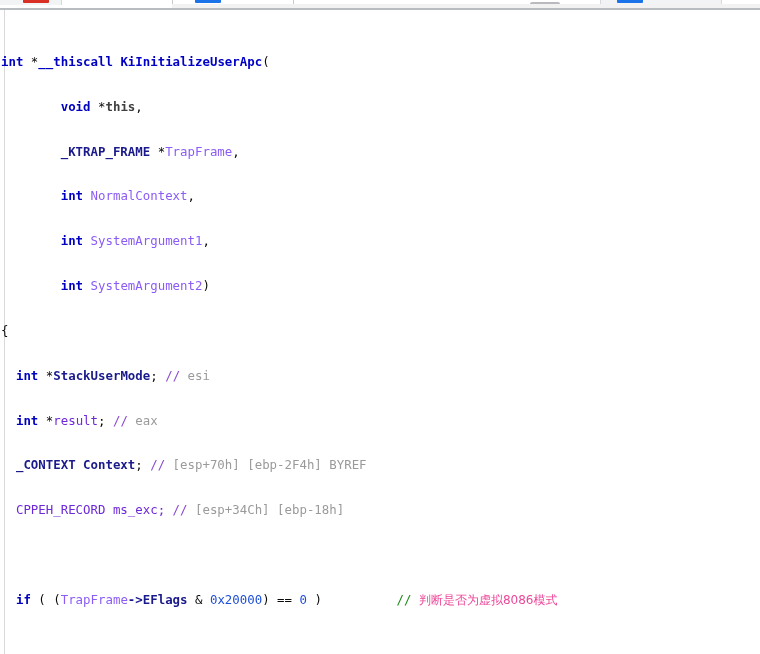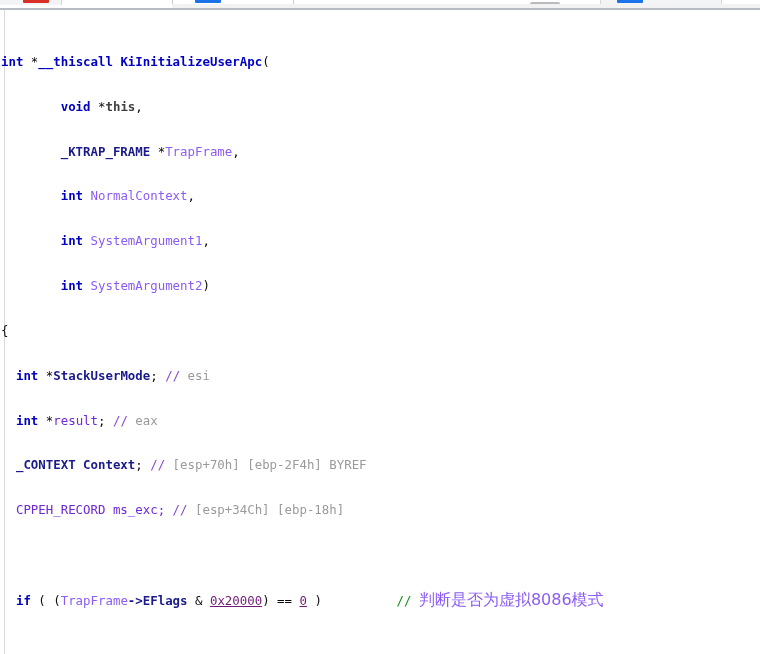--- a/index.html
+++ b/index.html
@@ -100,28 +100,28 @@
     white-space: pre;
   }
 
   
   .kw      { color: #0000c0; font-weight: bold; }  
   .typ     { color: #1a1a8c; font-weight: bold; }  
   .typ2    { color: #6d28d9; }                     
   .fn      { color: #0000c8; font-weight: bold; }  
   .var     { color: #8b5cf6; }                     
   .mem     { color: #1a1a8c; font-weight: bold; }  
-  .num     { color: #701a75; text-decoration: underline; }                     
+  .num     { color: #1d4ed8; }                     
   .punc    { color: #0a0a0a; }                     
   .this    { color: #404040; font-weight: bold; }
   .cmt     { color: #1a8c1a; }                     
   .cmtg    { color: #9a9a9a; }                     
   .cmtslash{ color: #8a4ad0; }                     
   .cn      { font-family: "DejaVu Sans", "Liberation Sans", sans-serif;
-             font-size: 16px; color: #8b5cf6; }
+             font-size: 12px; color: #ec4899; }
 </style>
 </head>
 <body>
 
 <div id="chrome-strip">
   <div class="tab-stub" style="left:-60px; width:120px;">
     <div class="tab-accent" style="left:82px; background:#d93025;"></div>
   </div>
   <div class="tab-stub active" style="left:172px; width:120px;">
     <div class="tab-accent" style="left:22px; background:#1a73e8;"></div>

